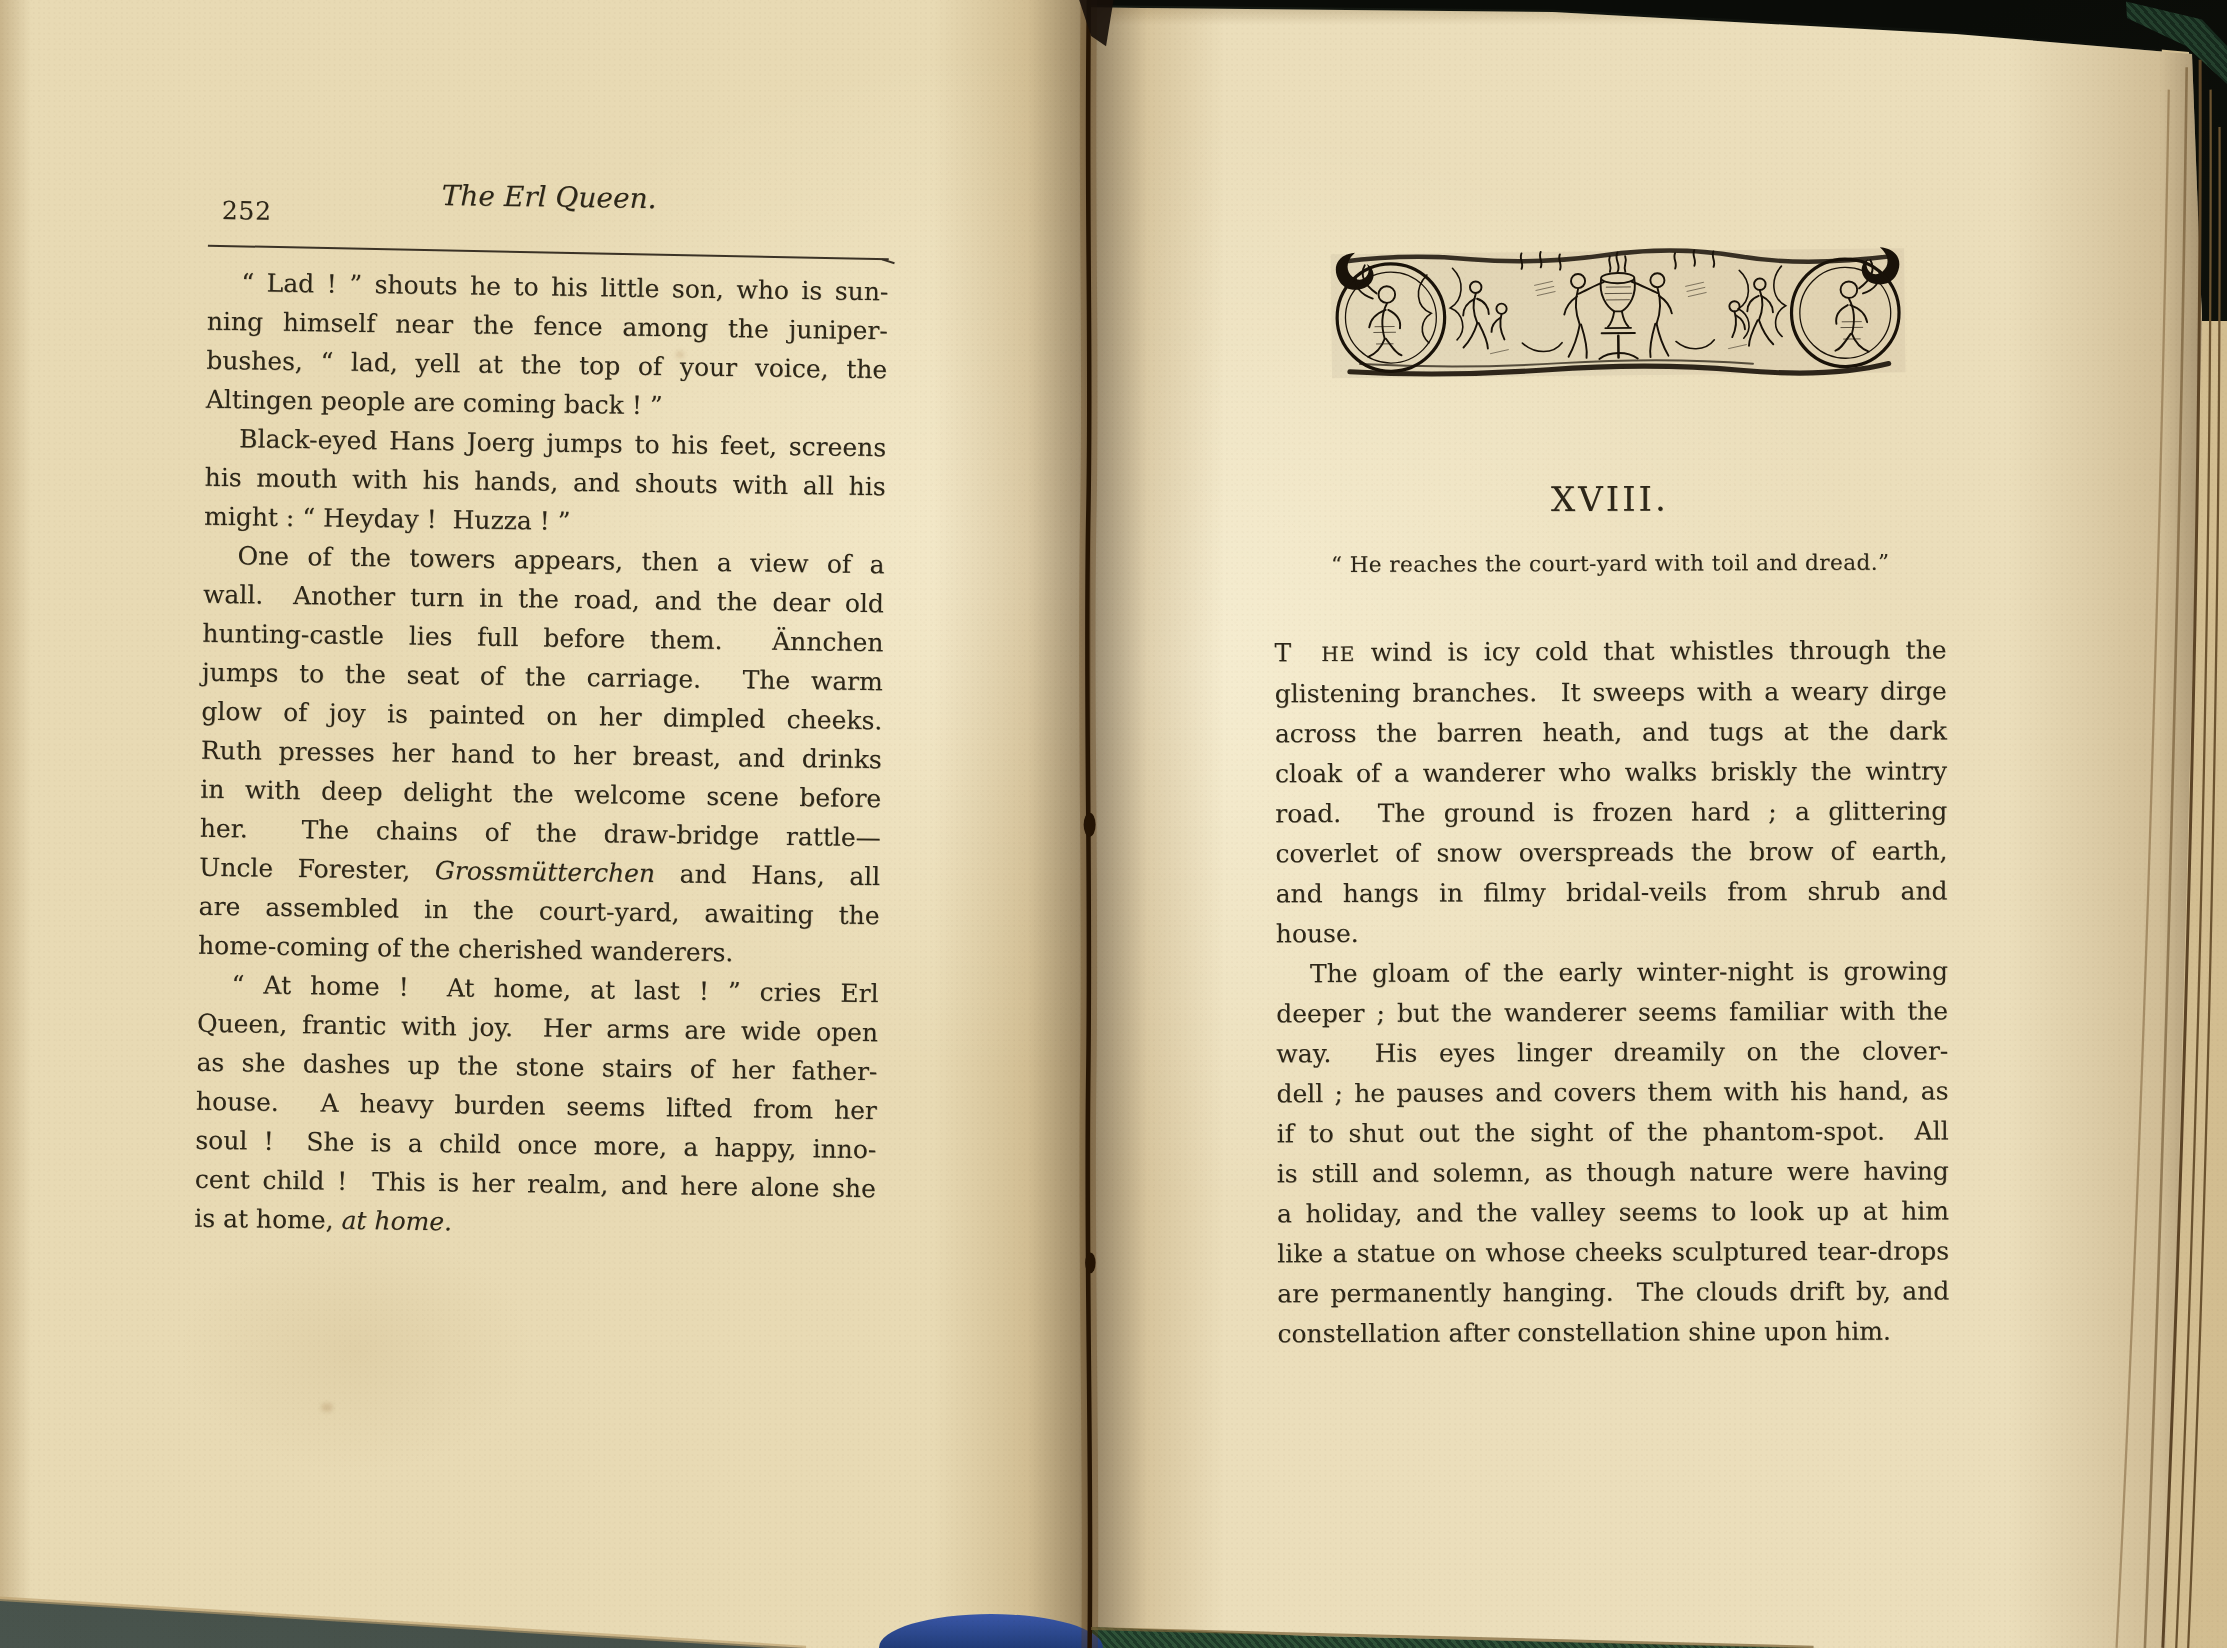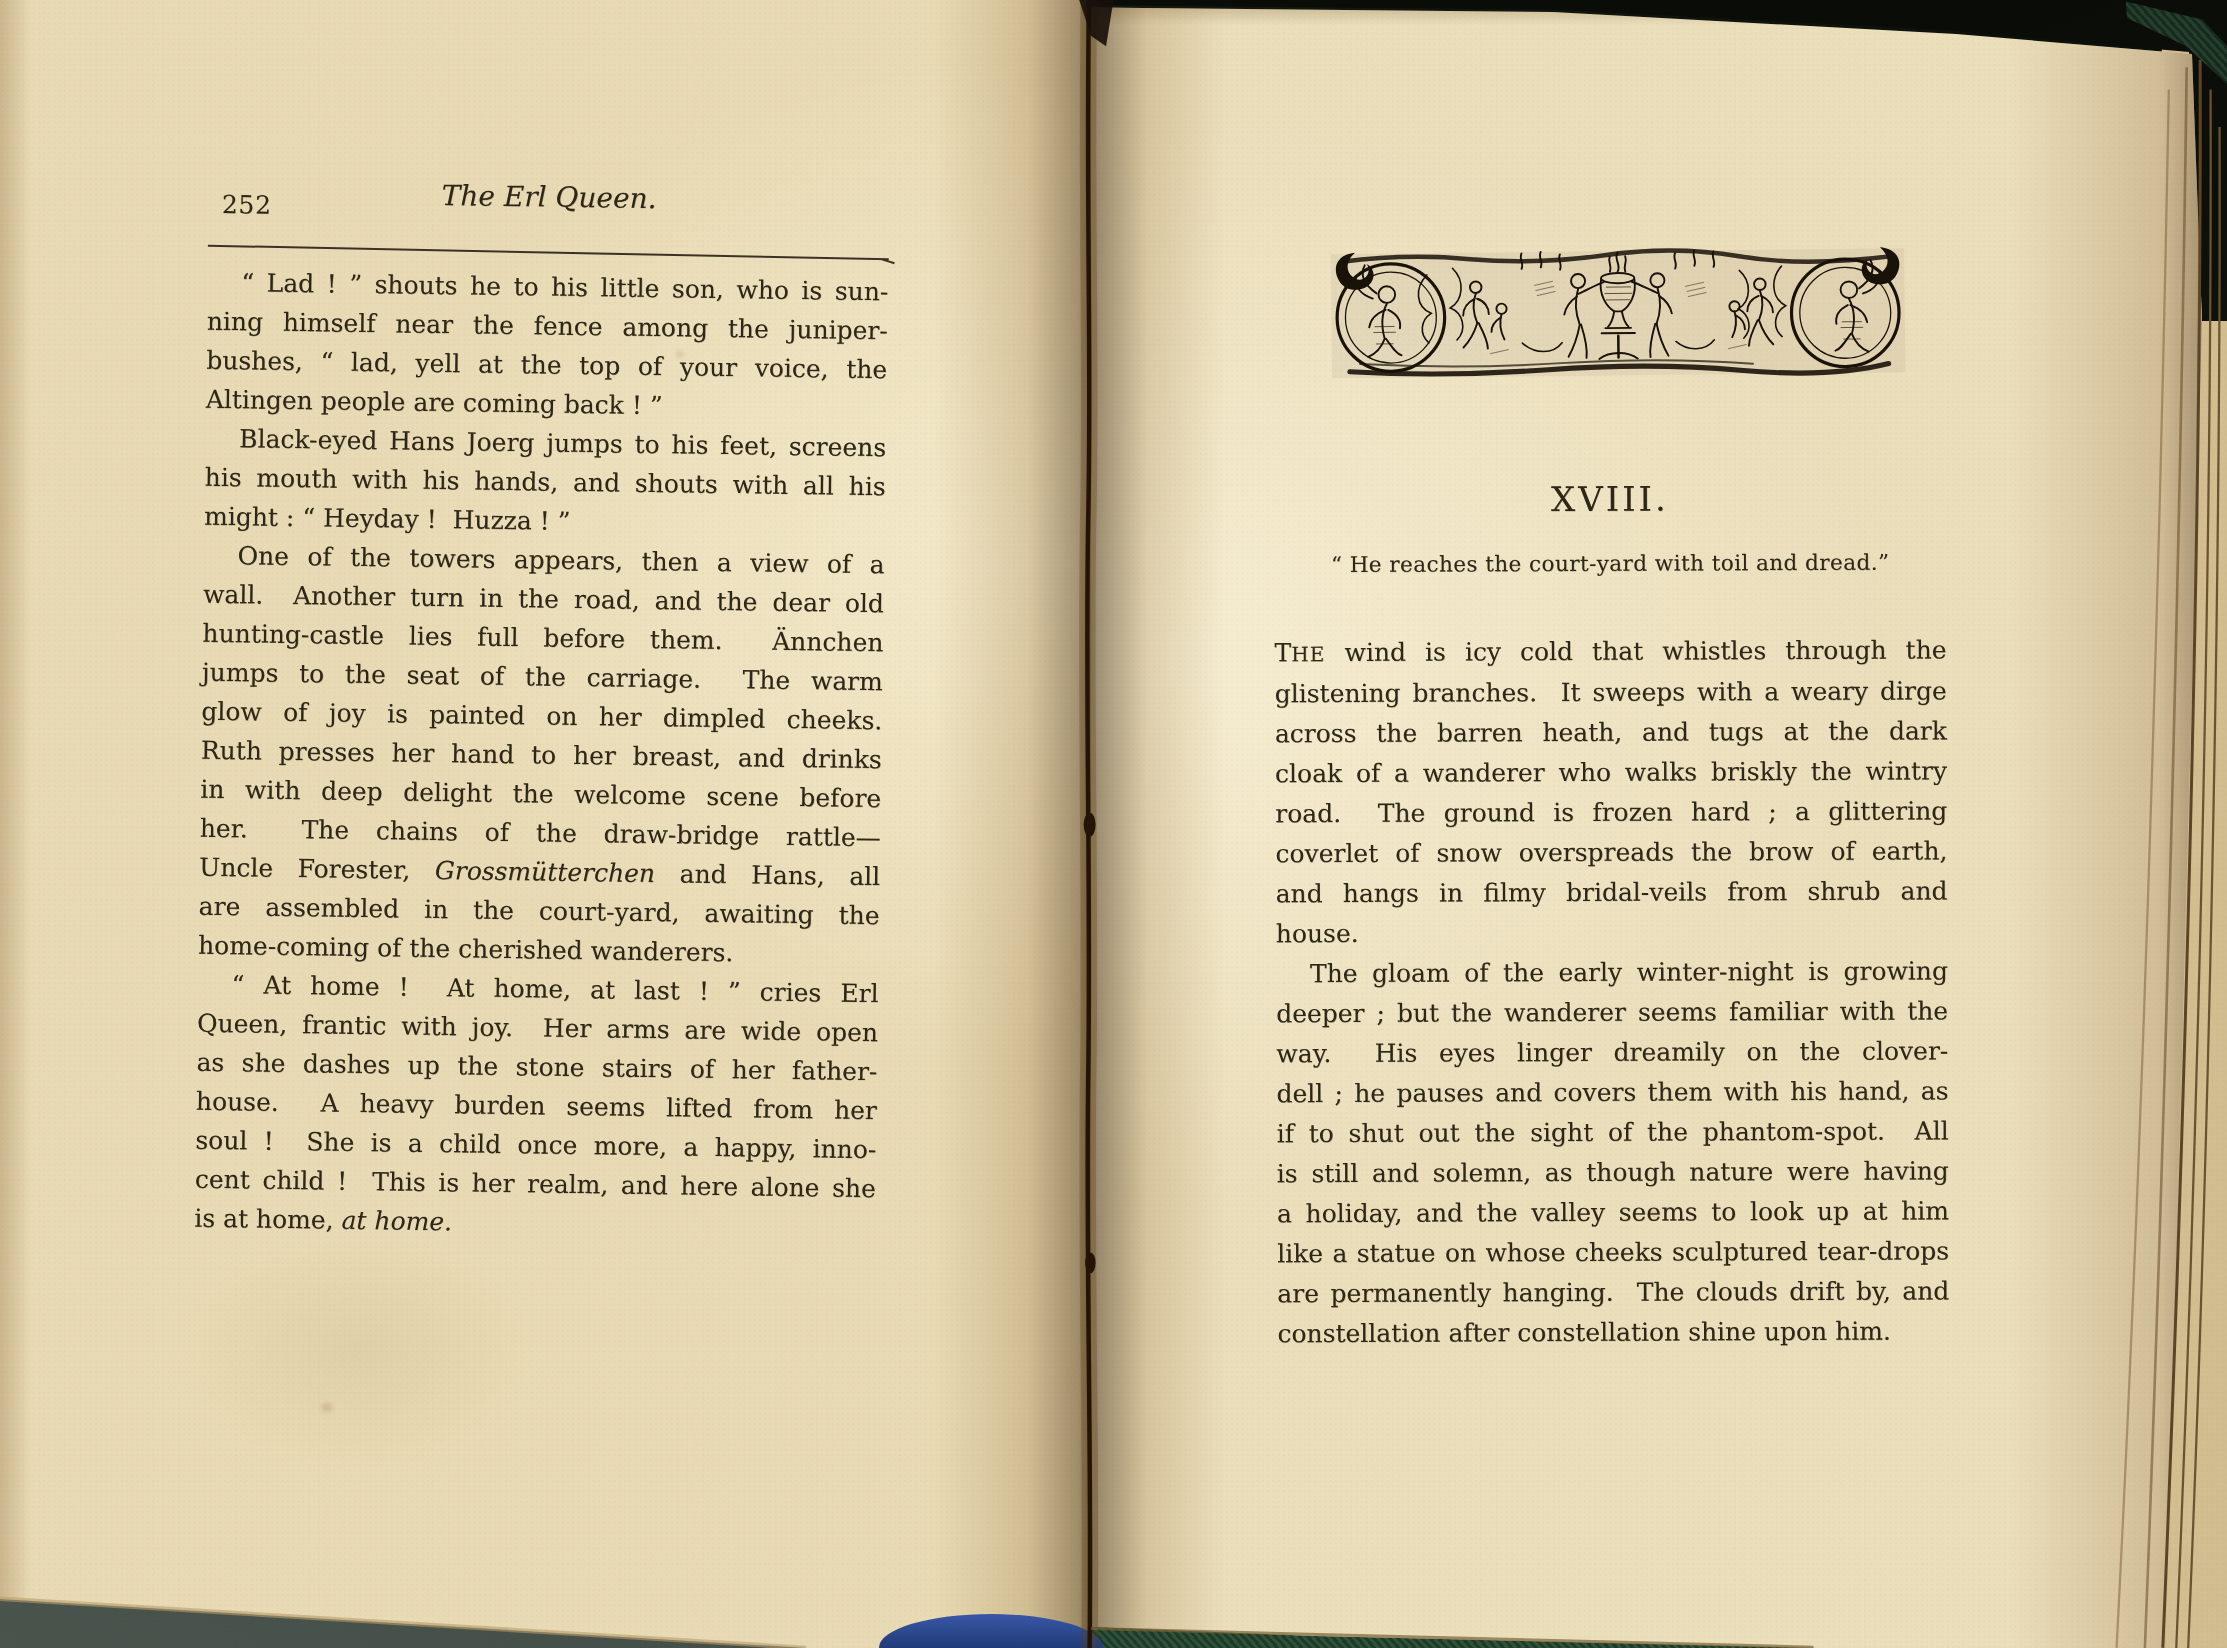--- a/index.html
+++ b/index.html
@@ -53,33 +53,33 @@
     border-radius:55% 55% 0 0/100% 100% 0 0;
     background:linear-gradient(#3a57a8,#1f3a74);}
 
   .spot{position:absolute;border-radius:50%;filter:blur(2.2px);}
 
   
   .ink{color:#2d2719;text-shadow:0.4px 0.4px 0.5px rgba(60,46,26,.35);}
   .tilt-left{position:absolute;left:0;top:0;width:2227px;height:1648px;transform:rotate(.8deg);transform-origin:224px 239px;}
   .tilt-right{position:absolute;left:0;top:0;width:2227px;height:1648px;transform:rotate(-.25deg);transform-origin:1568px 299px;}
   .running-head{position:absolute;left:208px;top:176px;width:681px;height:43px;}
-  .pagenum{position:absolute;left:13.4px;top:14px;font-size:25px;letter-spacing:0.7px;}
+  .pagenum{position:absolute;left:13.4px;top:20px;font-size:25px;letter-spacing:0.7px;}
   .head-title{position:absolute;left:0;top:0;width:100%;text-align:center;font-style:italic;font-size:28px;}
   .head-rule{position:absolute;left:208px;top:247px;width:681px;height:2.2px;background:#3a3226;transform:rotate(.35deg);}
   .head-rule::after{content:'';position:absolute;right:-6px;top:2.2px;width:13.4px;height:2.2px;background:#3a3226;transform:rotate(16deg);}
   .text-col{position:absolute;}
   .left-col{left:208px;top:263px;width:681px;font-size:25px;line-height:39px;}
   .right-col{left:1273px;top:632px;width:672px;font-size:25px;line-height:40px;}
   .para{margin:0;}
   .line{text-align:justify;text-align-last:justify;}
   .line.last{text-align-last:left;}
   .line.indent{text-indent:34px;}
   .it{font-style:italic;}
-  .sc{font-size:.8em;letter-spacing:1.1px;}
+  .sc{font-size:.8em;letter-spacing:1.1px;margin-left:30px;}
   .chapter-num{position:absolute;left:1273px;top:479px;width:672px;text-align:center;font-size:34px;letter-spacing:3px;}
   .epigraph{position:absolute;left:1273px;top:551px;width:672px;text-align:center;font-size:21.6px;letter-spacing:0.4px;}
   .ornament{position:absolute;left:1330px;top:245px;width:576px;height:137px;transform:rotate(-.35deg);}
 
   
   .grain{background-image:
       radial-gradient(rgba(120,90,40,.06) 0.7px,transparent 1px),
       radial-gradient(rgba(90,66,30,.05) 0.7px,transparent 1px);
     background-size:5.2px 5.2px,8.2px 8.2px;background-position:0 0,3px 4.5px;
     mix-blend-mode:multiply;opacity:.55;}

